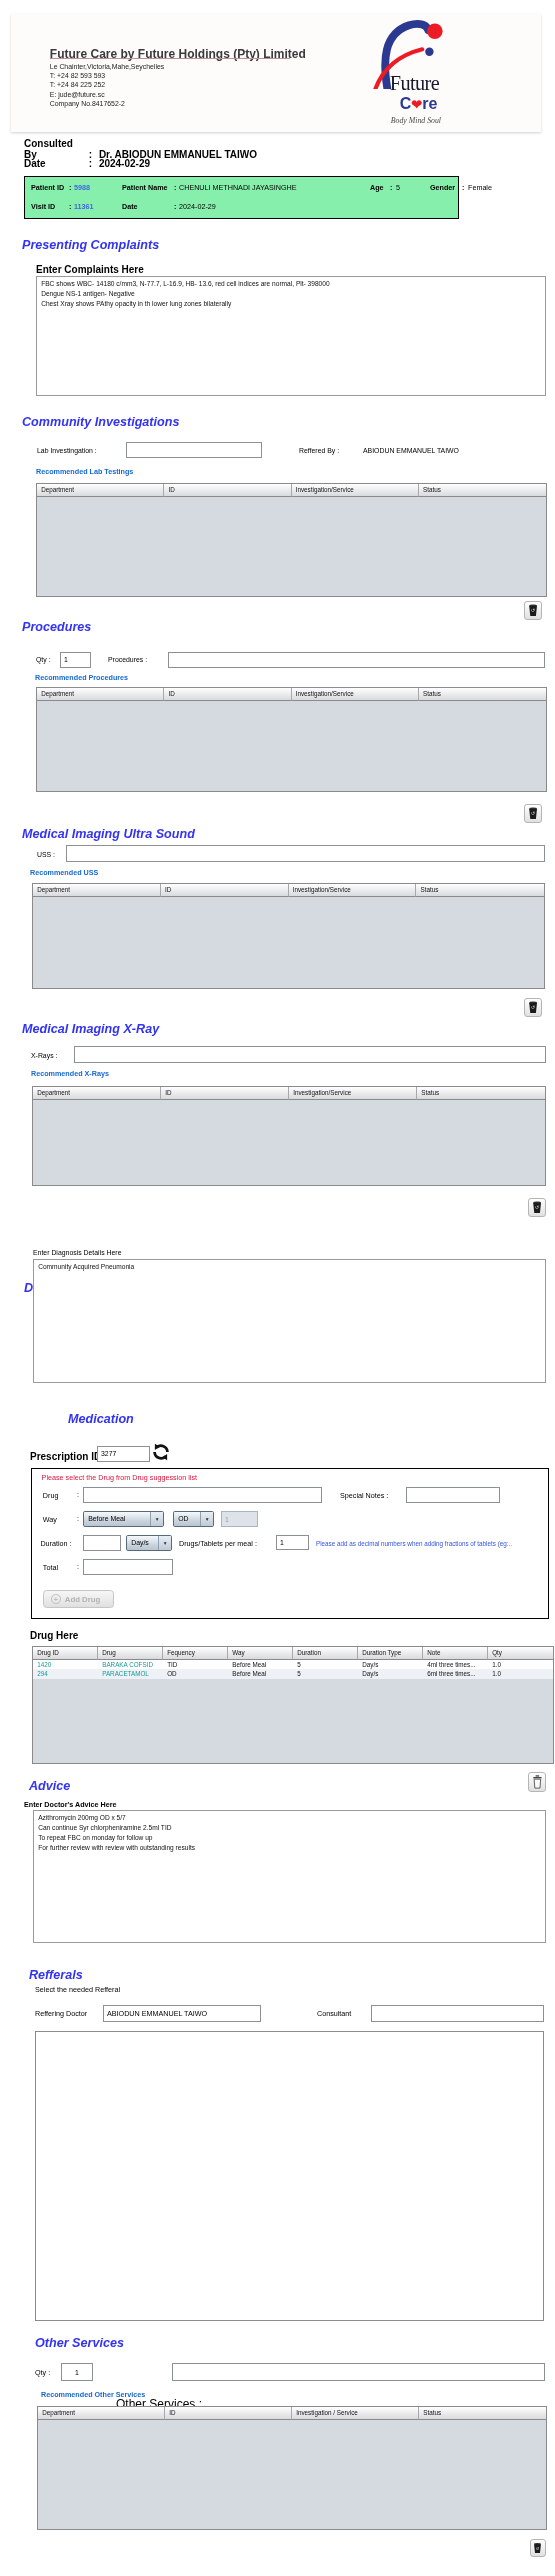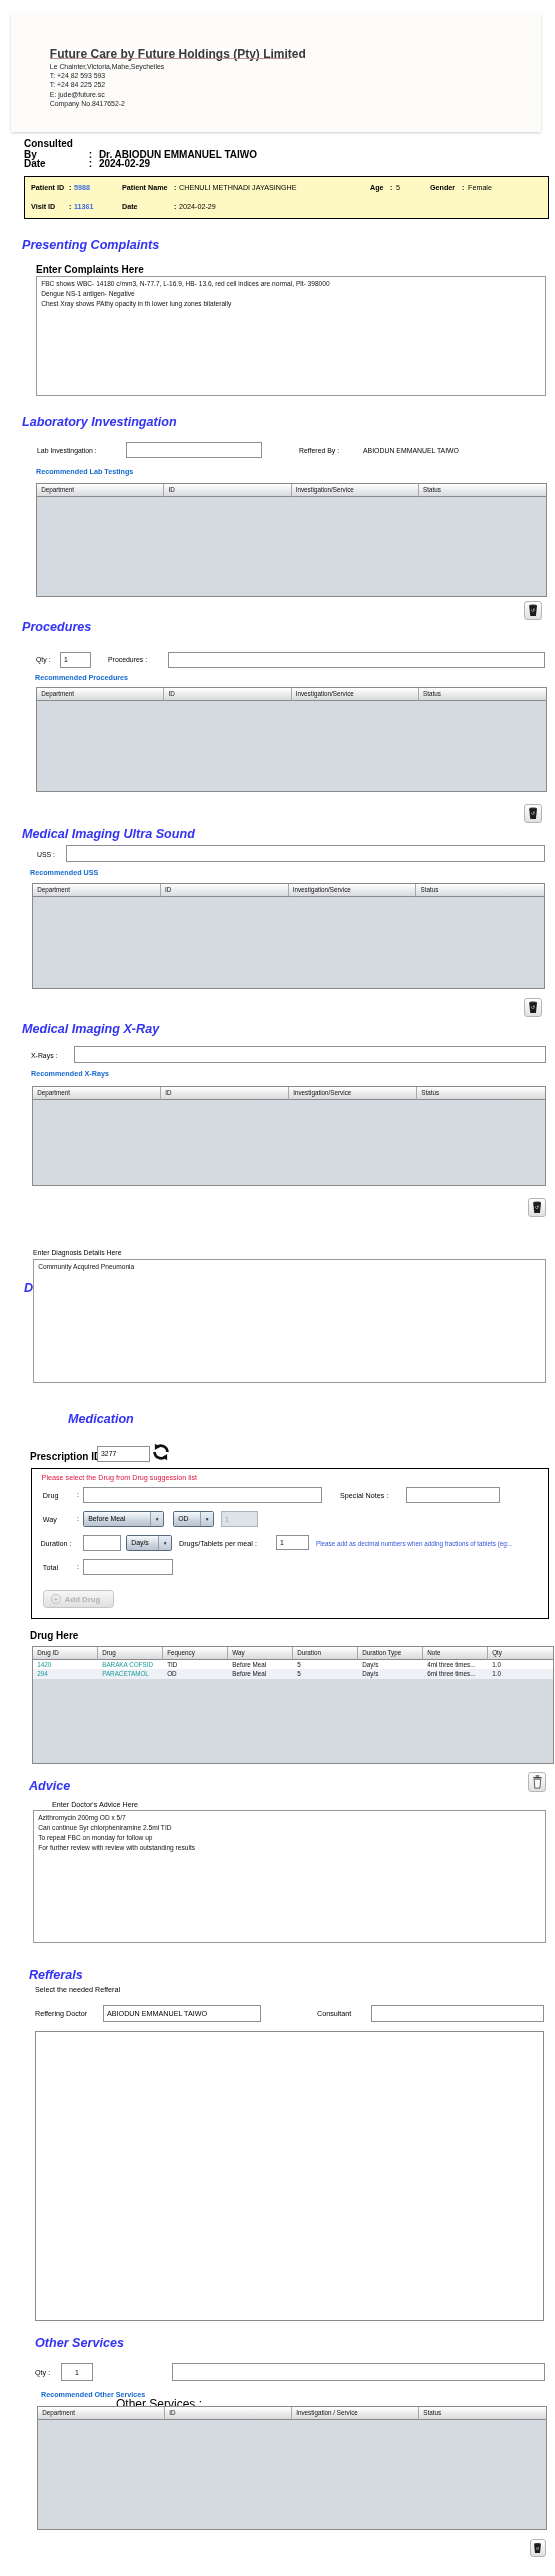--- a/index.html
+++ b/index.html
@@ -75,34 +75,47 @@
     <div class="abs co-title" style="left:39px;top:33px;">Future Care by Future Holdings (Pty) Limited</div>
     <div class="abs hr-pink" style="left:39px;top:44px;width:240px;"></div>
     <div class="abs" style="left:39px;top:48px;">
       <div class="co-line">Le Chainter,Victoria,Mahe,Seychelles</div>
       <div class="co-line">T: +24  82 593 593</div>
       <div class="co-line">T: +24  84 225 252</div>
       <div class="co-line">E: jude@future.sc</div>
       <div class="co-line">Company No.8417652-2</div>
     </div>
 
+    <div class="abs" style="left:356px;top:3.6px;width:126px;height:114px;">
+      <svg class="abs" style="left:0;top:1.2px;" width="78" height="71" viewBox="0 0 130 118">
+        <path d="M34 118 C 26 70, 28 26, 70 12 C 88 6, 100 12, 102 20" fill="none" stroke="#2b3990" stroke-width="13" stroke-linecap="round"></path>
+        <path d="M14 118 C 26 86, 52 62, 92 52" fill="none" stroke="#ed1c24" stroke-width="7" stroke-linecap="round"></path>
+        <circle cx="113" cy="22" r="13" fill="#ed1c24"></circle>
+        <circle cx="104" cy="56" r="7" fill="#2b3990"></circle>
+      </svg>
+      <div class="abs logo-future" style="left:23px;top:55px;">Future</div>
+      <div class="abs logo-care" style="left:33px;top:78px;">
+        <span>C</span><span class="logo-heart">❤</span><span>re</span>
+      </div>
+      <div class="abs logo-tag" style="left:24px;top:99px;">Body Mind Soul</div>
+    </div>
   </div>
 
   <div class="abs" style="left:24px;top:138px;">
     <span class="blabel" style="display:inline-block;width:62px;">Consulted By</span>
     <span class="blabel">:</span>
     <span class="blabel" style="margin-left:4.2px;">Dr.  ABIODUN EMMANUEL TAIWO</span>
   </div>
   <div class="abs" style="left:24px;top:158px;">
     <span class="blabel" style="display:inline-block;width:62px;">Date</span>
     <span class="blabel">:</span>
     <span class="blabel" style="margin-left:4.2px;">2024-02-29</span>
   </div>
 
-  <div class="abs" style="left:24px;top:176px;width:525px;height:43px;border:1.2px solid #000;background:#fef9c3;">
+  <div class="abs" style="left:24px;top:176px;width:435px;height:43px;border:1.2px solid #000;background:#86efac;">
     <span class="abs pbold" style="left:6px;top:6px;">Patient ID</span>
     <span class="abs pbold" style="left:44px;top:6px;">:</span>
     <span class="abs idblue" style="left:49px;top:6px;">5988</span>
     <span class="abs pbold" style="left:97px;top:6px;">Patient Name</span>
     <span class="abs pbold" style="left:149px;top:6px;">:</span>
     <span class="abs pval" style="left:154px;top:6px;">CHENULI METHNADI JAYASINGHE</span>
     <span class="abs pbold" style="left:345px;top:6px;">Age</span>
     <span class="abs pbold" style="left:365px;top:6px;">:</span>
     <span class="abs pval" style="left:371px;top:6px;">5</span>
     <span class="abs pbold" style="left:405px;top:6px;">Gender</span>
@@ -115,21 +128,21 @@
     <span class="abs pbold" style="left:149px;top:25px;">:</span>
     <span class="abs pval" style="left:154px;top:25px;">2024-02-29</span>
   </div>
 
   <div class="abs sec-title" style="left:22px;top:238px;">Presenting Complaints</div>
   <div class="abs blabel" style="left:36px;top:264px;text-align:center;">Enter Complaints Here</div>
   <textarea class="tarea" style="left: 36px; top: 276px; width: 510px; height: 120px;">FBC shows WBC- 14180 c/mm3, N-77.7, L-16.9, HB- 13.6, red cell indices are normal, Plt- 398000
 Dengue NS-1 antigen- Negative
 Chest Xray shows PAthy opacity in th lower lung zones bilaterally</textarea>
 
-  <div class="abs sec-title" style="left:22px;top:415px;">Laboratory  Investingation</div>
+  <div class="abs sec-title" style="left:22px;top:415px;">Community  Investigations</div>
   <span class="abs rlabel" style="left:37px;top:447px;">Lab Investingation :</span>
   <input class="tin" style="left: 126px; top: 442px; width: 136px; height: 15.5px;">
   <span class="abs rlabel" style="left:299px;top:447px;">Reffered By :</span>
   <span class="abs rlabel" style="left:363px;top:447px;">ABIODUN EMMANUEL TAIWO</span>
   <div class="abs link" style="left:36px;top:467px;">Recommended Lab Testings</div>
   <div class="rtable" style="left:36px;top:483px;width:511px;">
     <div class="rt-head">
       <div class="rt-th">Department</div>
       <div class="rt-th">ID</div>
       <div class="rt-th">Investigation/Service</div>
@@ -303,21 +316,21 @@
   </div>
 
   <div class="trash-btn" style="left:528px;top:1772px;height:20.3px;">
     <svg width="10.8" height="13.7" viewBox="0 0 18 23">
       <rect x="6" y="0.5" width="6" height="2.2" fill="#444"></rect>
       <rect x="2" y="3.4" width="14" height="2.2" fill="#444"></rect>
       <path d="M3.5 7 h11 l-1.2 15 h-8.6 Z" fill="#fafafa" stroke="#444" stroke-width="1.4"></path>
     </svg>
   </div>
   <div class="abs sec-title" style="left:29px;top:1779px;">Advice</div>
-  <div class="abs rlabel" style="left:52px;top:1800px;font-size:7.2px;">Enter Doctor's Advice Here</div>
+  <div class="abs rlabel" style="left:24px;top:1800px;font-size:7.2px;font-weight:bold;">Enter Doctor's Advice Here</div>
   <textarea class="tarea" style="left: 33px; top: 1810px; width: 513px; height: 133px;">Azithromycin 200mg OD x 5/7
 Can continue Syr chlorpheniramine 2.5ml TID
 To repeat FBC on monday for follow up
 For further review with review with outstanding results</textarea>
 
   <div class="abs sec-title" style="left:29px;top:1968px;">Refferals</div>
   <div class="abs rlabel" style="left:35px;top:1985px;font-size:7.2px;">Select the needed Refferal</div>
   <span class="abs rlabel" style="left:35px;top:2009px;font-size:7.2px;">Reffering Doctor</span>
   <input class="tin" style="left: 103px; top: 2005px; width: 158px; height: 16.7px; font-size: 7.2px;" value="ABIODUN EMMANUEL TAIWO">
   <span class="abs rlabel" style="left:317px;top:2009px;font-size:7.2px;">Consultant</span>

